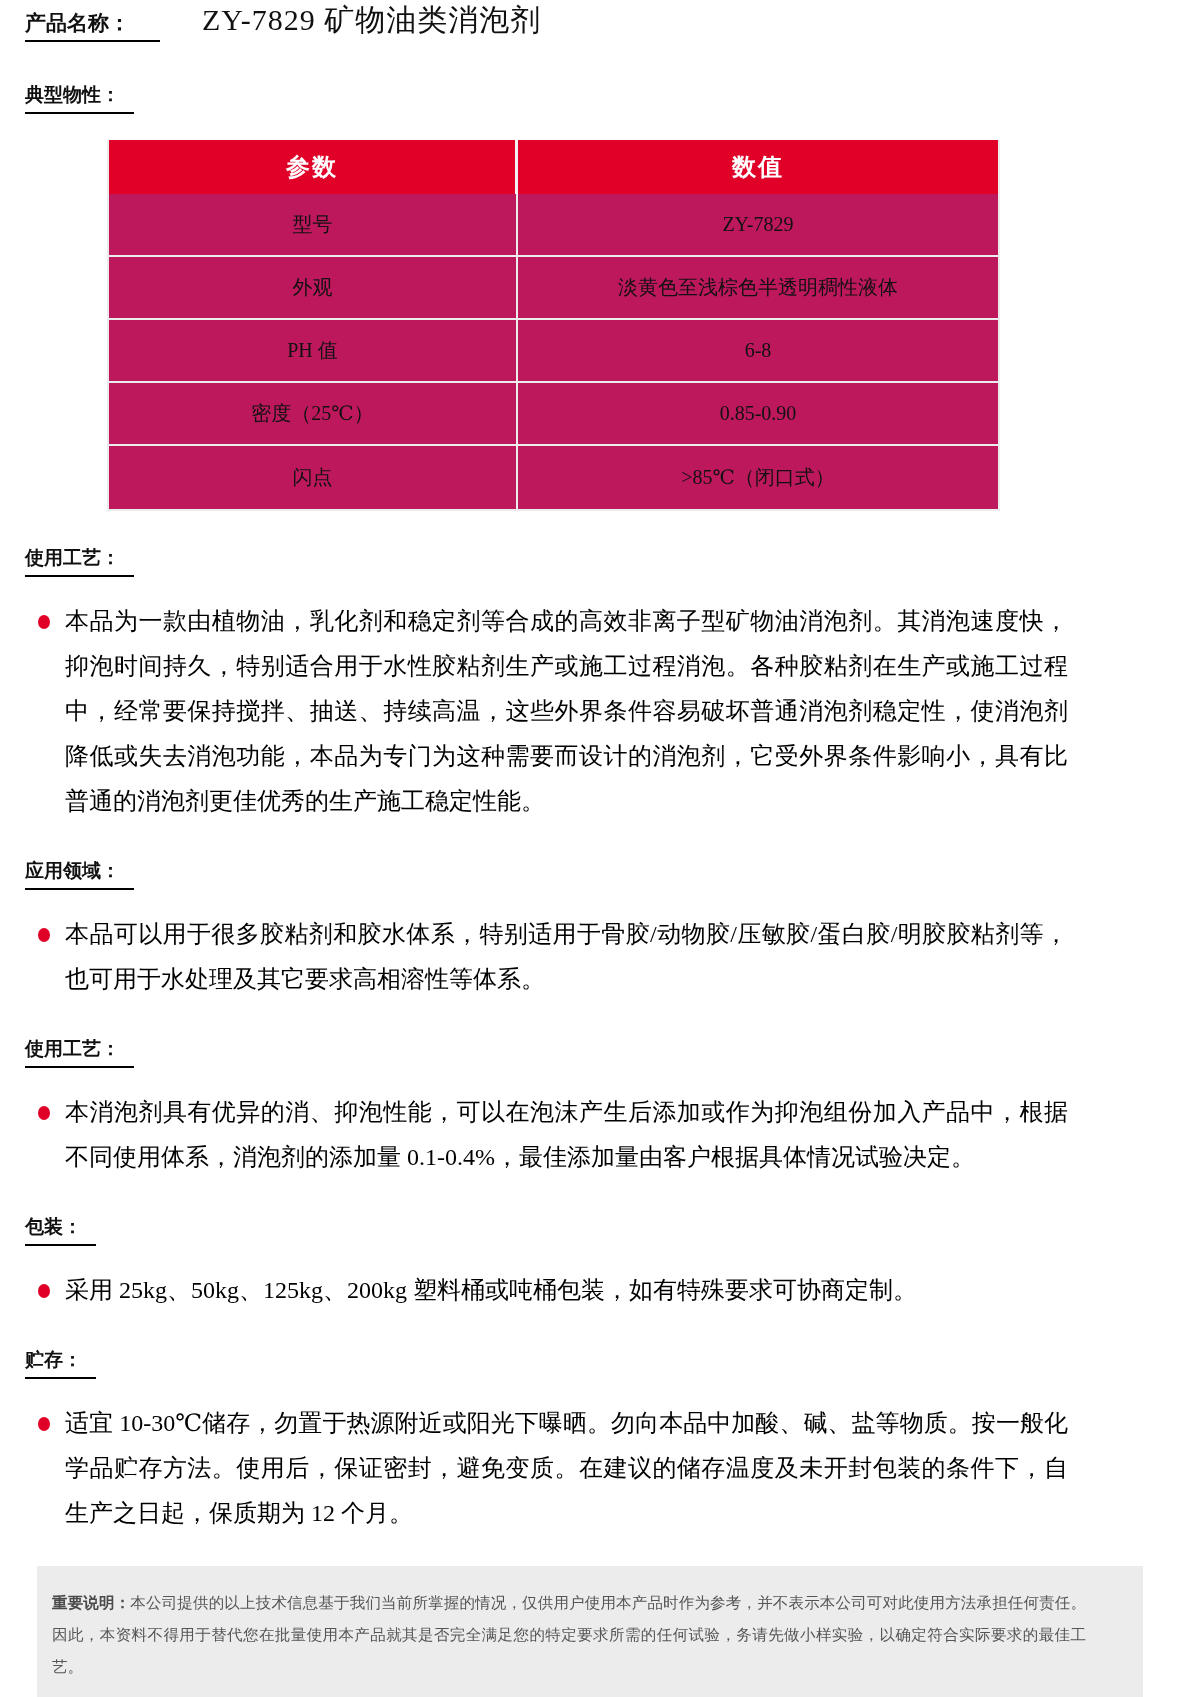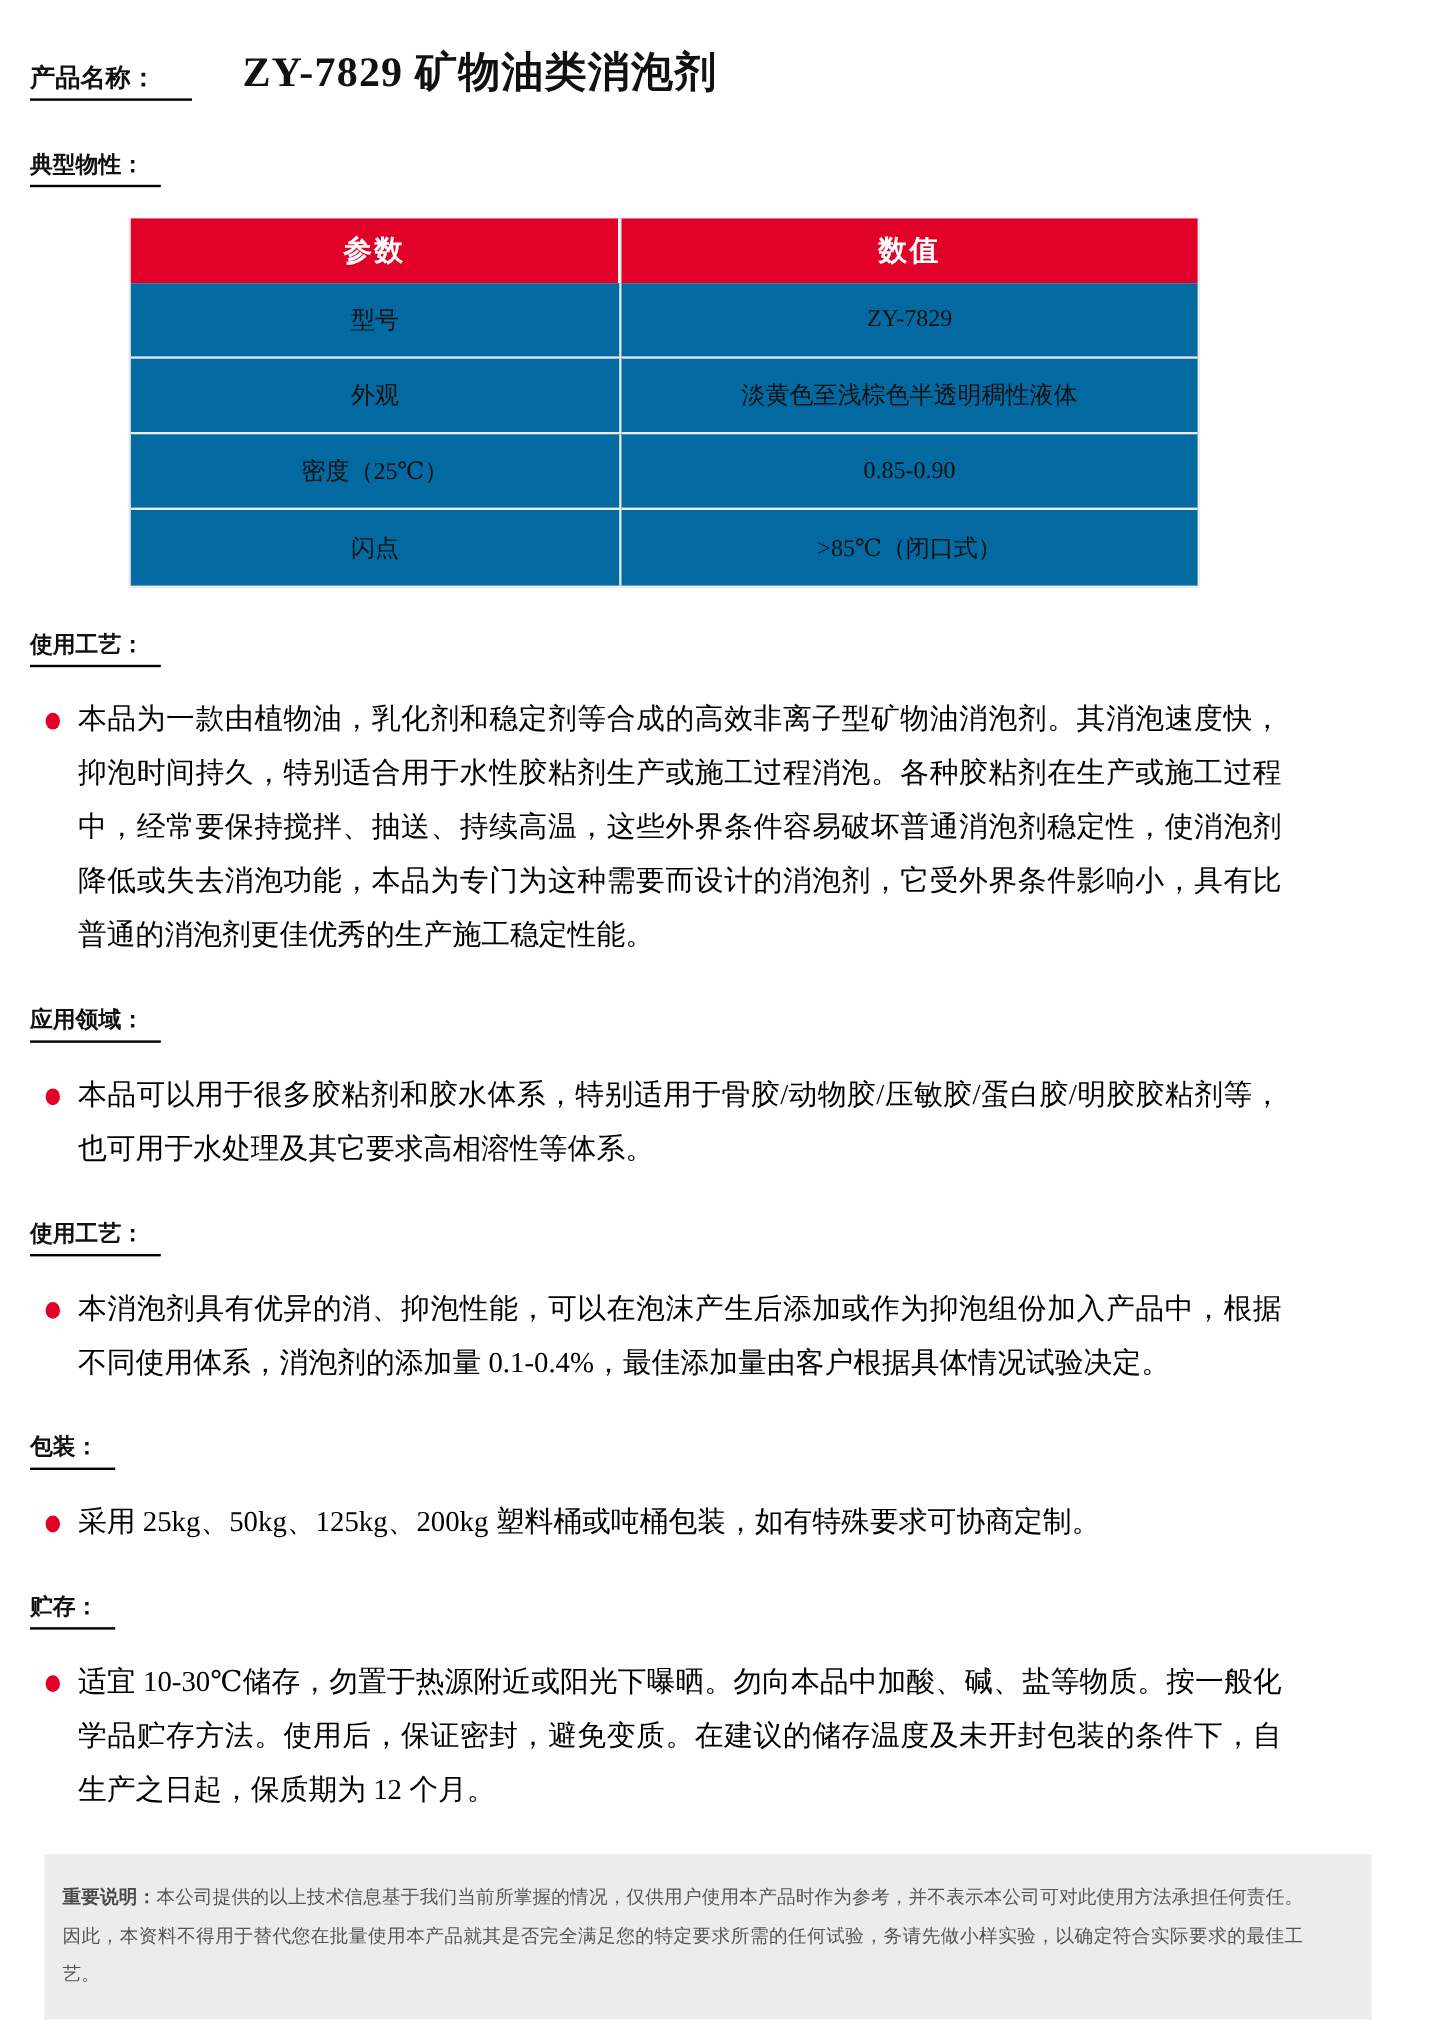--- a/index.html
+++ b/index.html
@@ -12,21 +12,21 @@
     position: relative;
   }
   .page { width: 1180px; min-height: 1697px; overflow: hidden; }
 
   
   .title-row { margin-left: 25px; display: flex; align-items: baseline; }
   .product-label {
     font-size: 21px; font-weight: bold;
     border-bottom: 2px solid #000; padding: 0 30px 3px 0;
   }
-  .product-name { font-size: 35px; font-weight: bold; margin-left: 42px; letter-spacing: 1px; margin-top: 37px; }
+  .product-name { font-size: 30px; font-weight: normal; margin-left: 42px; letter-spacing: 1px; }
 
   
   .heading { margin: 34px 0 0 25px; }
   .heading span {
     display: inline-block; font-size: 19px; font-weight: bold;
     border-bottom: 2px solid #000; padding: 0 14px 4px 0;
   }
   .heading.first { margin-top: 40px; }
 
   
@@ -36,21 +36,21 @@
     border: 2px solid #ececec; border-top: none;
   }
   table.props th {
     background: #e00028; color: #ffffff;
     font-size: 24px; font-weight: bold; text-align: center;
     height: 54px; letter-spacing: 2px;
   }
   table.props th:first-child { width: 46%; border-right: 3px solid #f2f2f2; }
   table.props td {
     height: 63px; text-align: center; vertical-align: middle;
-    font-size: 20px; background: #0369a1;
+    font-size: 20px; background: #be185d;
     border-bottom: 2px solid #ececec;
   }
   table.props td:first-child { border-right: 2px solid #ececec; }
   table.props tr:last-child td { border-bottom: none; }
 
   
   .bullet {
     position: relative;
     margin: 22px 112px 0 38px;
     padding-left: 27px;
@@ -100,20 +100,24 @@
     <tbody>
       <tr>
         <td>型号</td>
         <td>ZY-7829</td>
       </tr>
       <tr>
         <td>外观</td>
         <td>淡黄色至浅棕色半透明稠性液体</td>
       </tr>
       <tr>
+        <td>PH 值</td>
+        <td>6-8</td>
+      </tr>
+      <tr>
         <td>密度（25℃）</td>
         <td>0.85-0.90</td>
       </tr>
       <tr>
         <td>闪点</td>
         <td>&gt;85℃（闭口式）</td>
       </tr>
     </tbody>
   </table>
 

